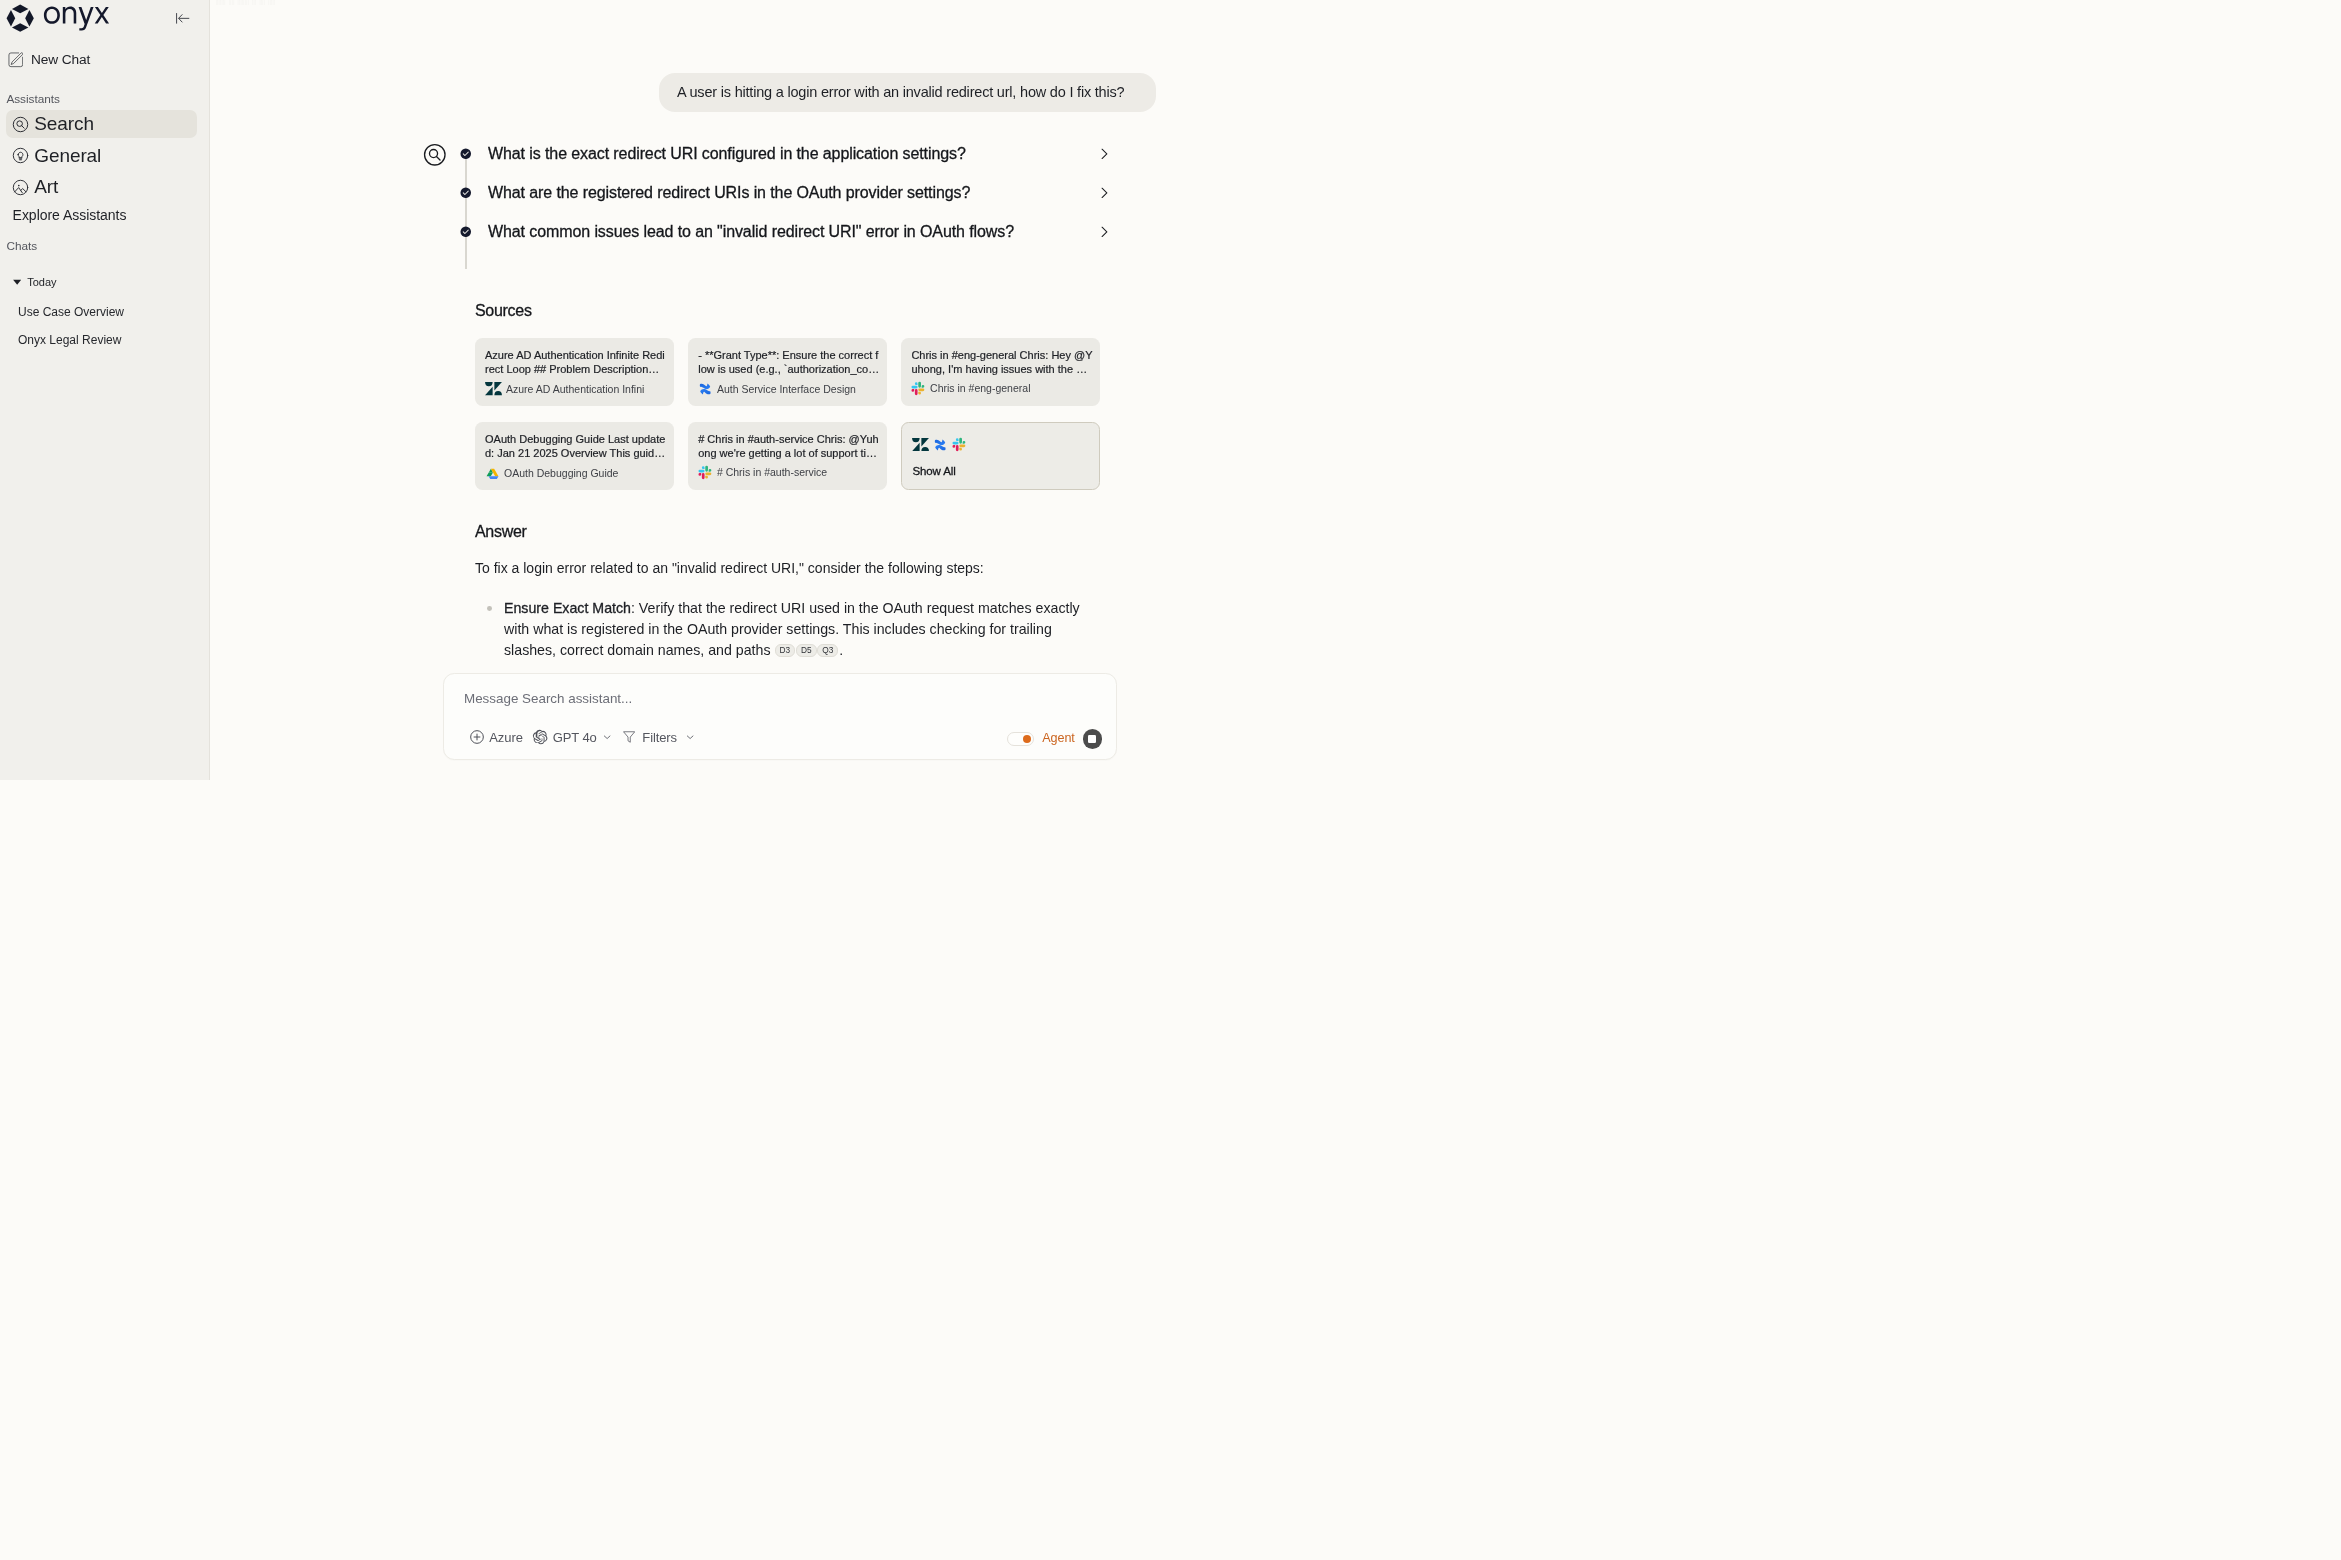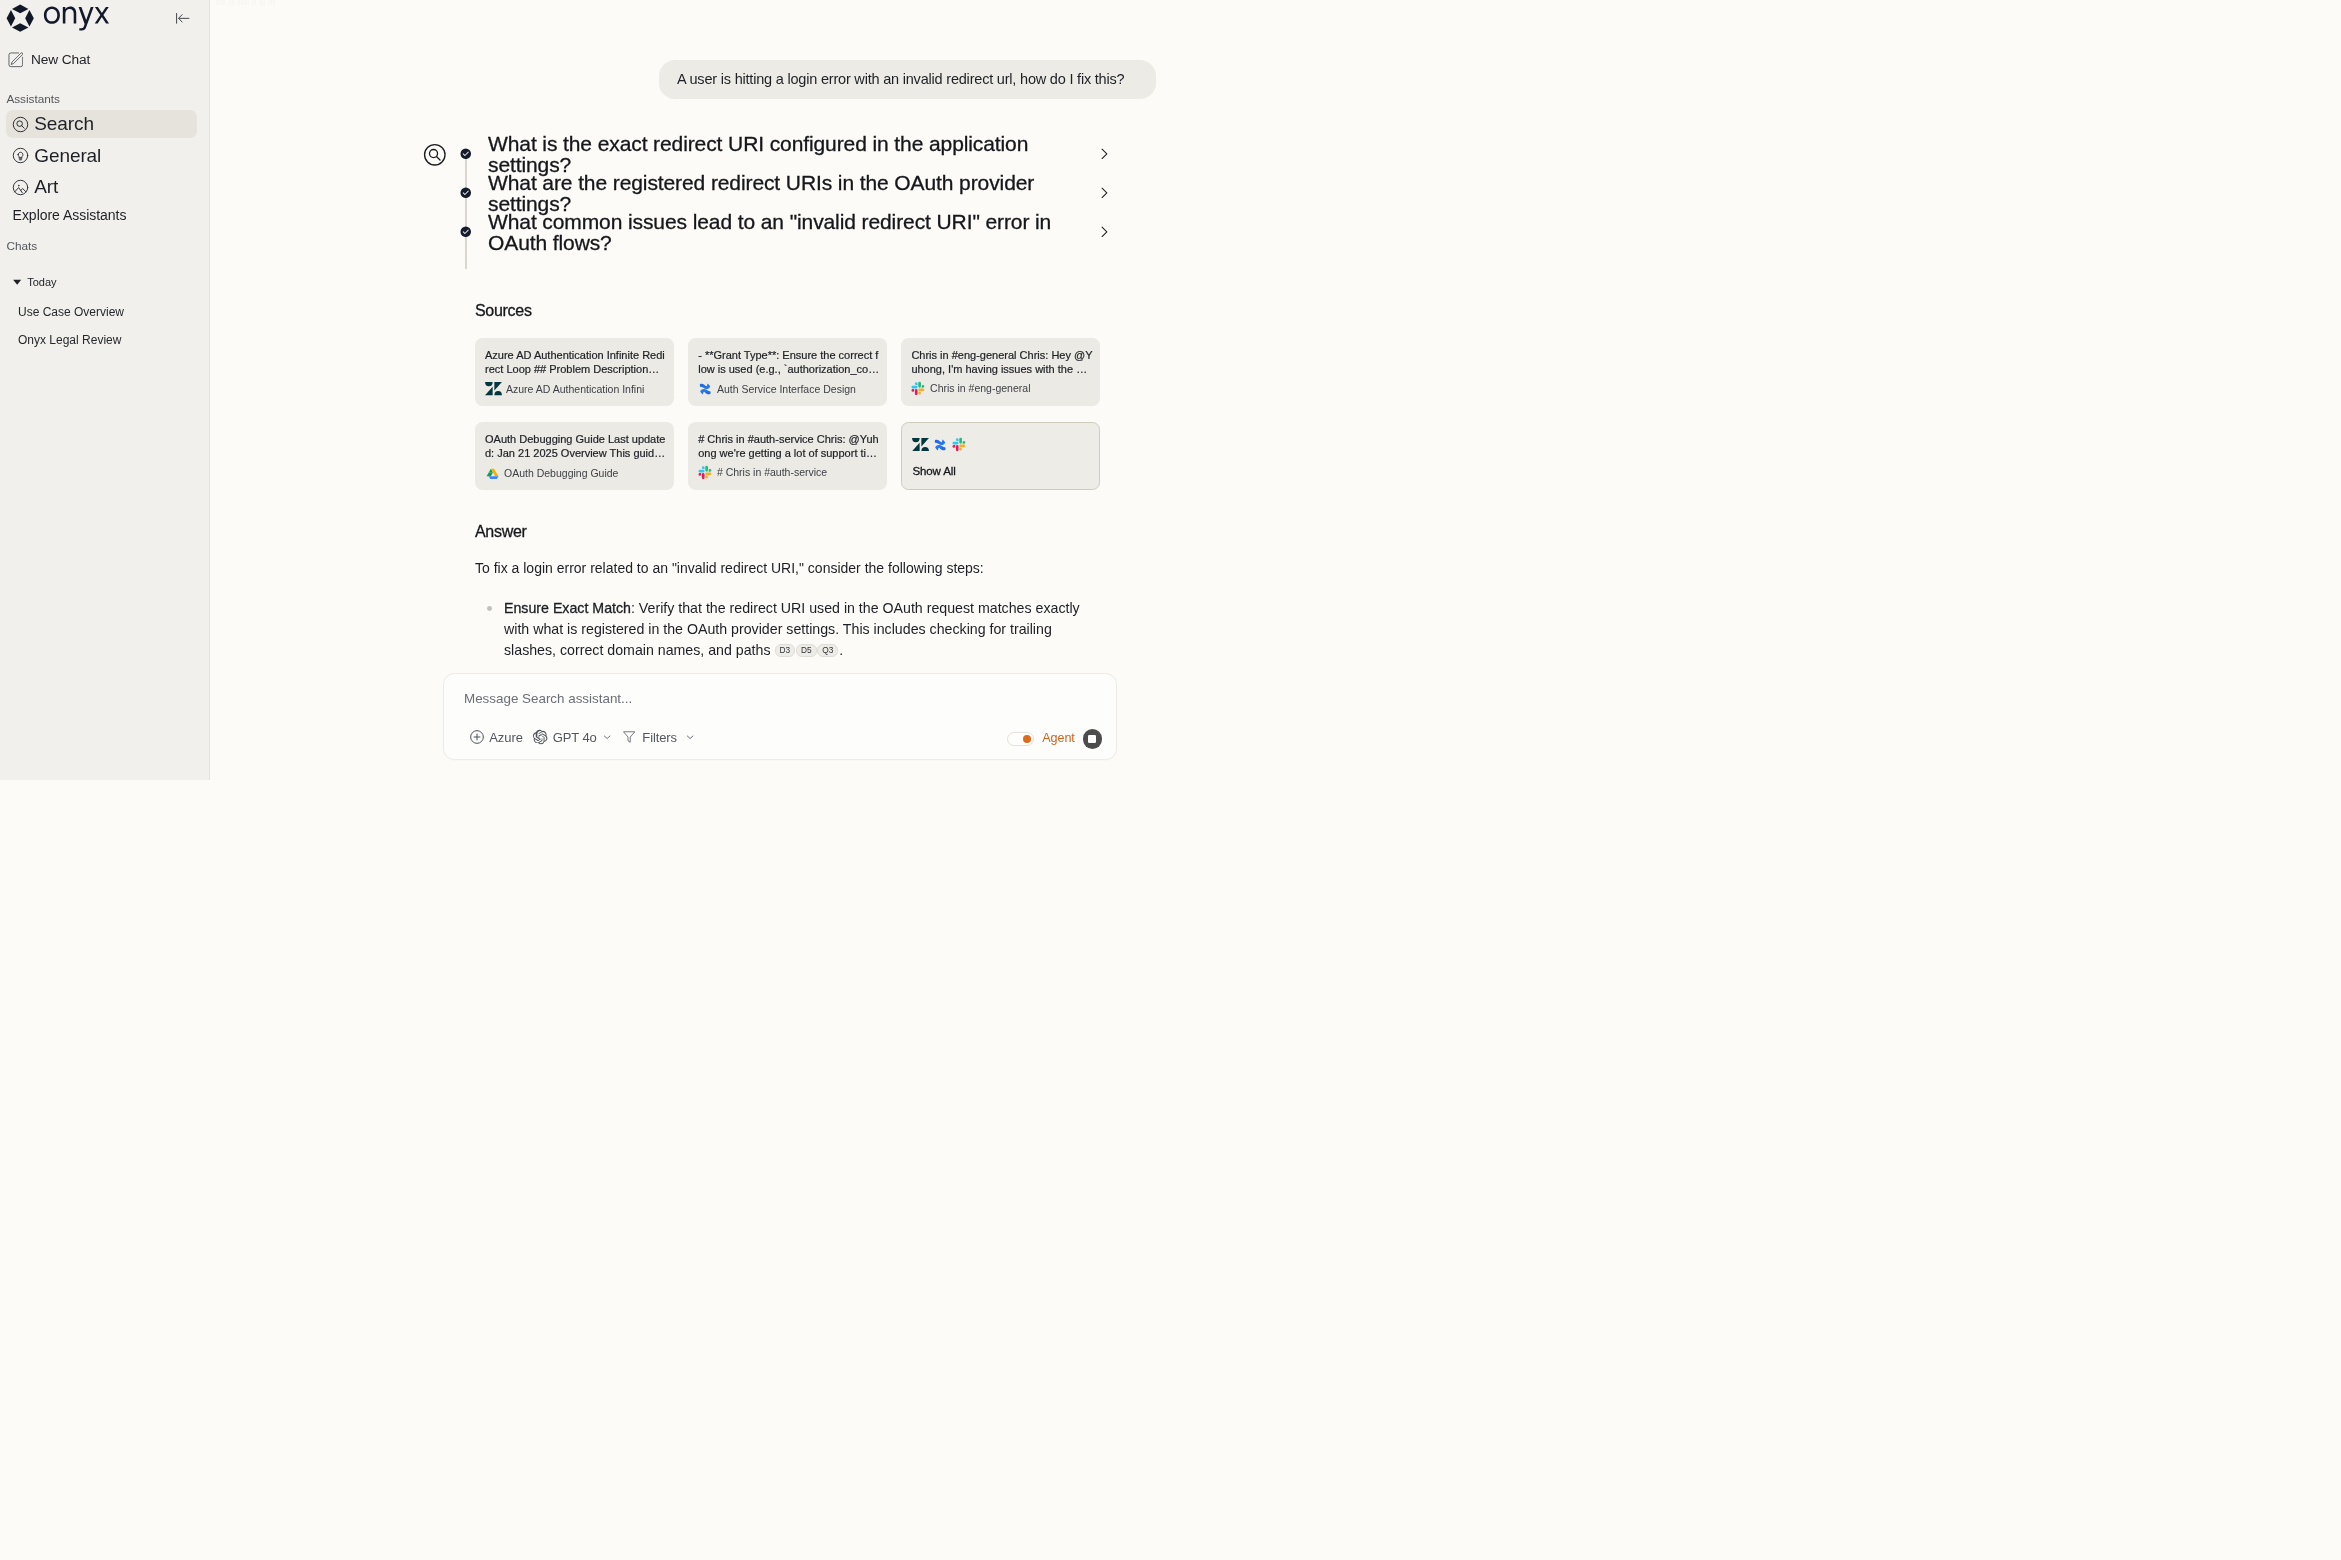--- a/index.html
+++ b/index.html
@@ -47,32 +47,32 @@
   
   .main { flex:1; position:relative; height:780px; background:#FCFBF8; overflow:hidden;}
 
     .ghost { position:absolute; top:-8.6px; left:5.4px; width:376px; height:33px; overflow:hidden;
     opacity:0.05; pointer-events:none; font-size:7px; line-height:8px; color:#6d6d63;
     font-family:"Liberation Sans", sans-serif; letter-spacing:-0.1px; word-spacing:1.1px;
     -webkit-mask-image: linear-gradient(to bottom, rgba(0,0,0,1) 0%, rgba(0,0,0,0.85) 40%, rgba(0,0,0,0.2) 82%, rgba(0,0,0,0) 100%);
     mask-image: linear-gradient(to bottom, rgba(0,0,0,1) 0%, rgba(0,0,0,0.85) 40%, rgba(0,0,0,0.2) 82%, rgba(0,0,0,0) 100%); }
 
   .userbubble {
-    position:absolute; top:60px; left:449px; width:497px;
+    position:absolute; top:73px; left:449px; width:497px;
     background:#EDEBE6; border-radius:16px;
     padding:9.8px 19.3px 9.8px 18px;
   }
   .userbubble p { font-size:14.5px; line-height:19.3px; color:#1E2025; letter-spacing:-0.2px;}
 
   .steps { position:absolute; top:134px; left:250px; width:648px; }
   .srow { position:relative; display:flex; align-items:center; height:39px; }
   .steps-inner { position:relative; }
   .sline { position:absolute; left:5px; top:19px; height:116px; width:1.5px; background:#D9D7D0; }
   .scheck { position:absolute; left:0; top:50%; margin-top:-5.7px; width:11.5px; height:11.5px; z-index:2; }
-  .stext { margin-left:28px; font-size:21px; font-weight:400; color:#15171B; letter-spacing:-0.1px; line-height:1; -webkit-text-stroke:0.3px #15171B;}
+  .stext { margin-left:28px; font-size:16px; font-weight:400; color:#15171B; letter-spacing:-0.1px; line-height:1; -webkit-text-stroke:0.3px #15171B;}
   .schev { position:absolute; right:0; top:50%; margin-top:-5.9px; width:7.2px; height:11.8px;}
   .ssearch { position:absolute; left:-37px; top:9px; width:23.6px; height:23.6px;}
 
   .sources-h { position:absolute; top:302px; left:265px; font-size:16px; font-weight:400; color:#15171B; letter-spacing:-0.3px; line-height:17px; -webkit-text-stroke:0.3px #15171B;}
   .cards { position:absolute; top:338px; left:265px; width:624px; display:grid; grid-template-columns:repeat(3, 199px); gap:16px 14.2px;}
   .card { background:#EBEAE5; border-radius:7.5px; padding:11.3px 7.5px 0 10px; height:68px; cursor:pointer; position:relative;}
   .card .t { word-break:break-all; font-size:11px; line-height:13.6px; color:#1D1F24; letter-spacing:0; overflow:hidden; display:-webkit-box; -webkit-line-clamp:2; -webkit-box-orient:vertical; -webkit-text-stroke:0.2px #1D1F24;}
   .card .f { display:flex; align-items:center; gap:4px; position:absolute; left:10px; bottom:10.5px;}
   .card .f .nm { font-size:10.5px; color:#3E4046; letter-spacing:0;}
   .card.showall { background:#EDECE7; border:0.7px solid #CFCBBE; padding-top:14px;}

